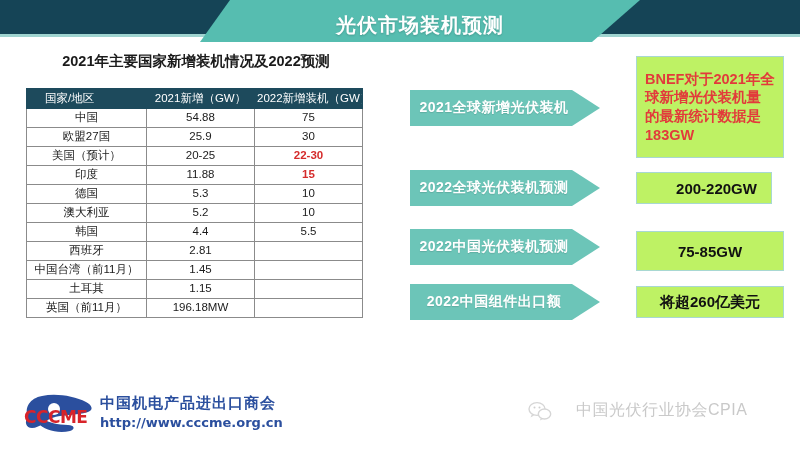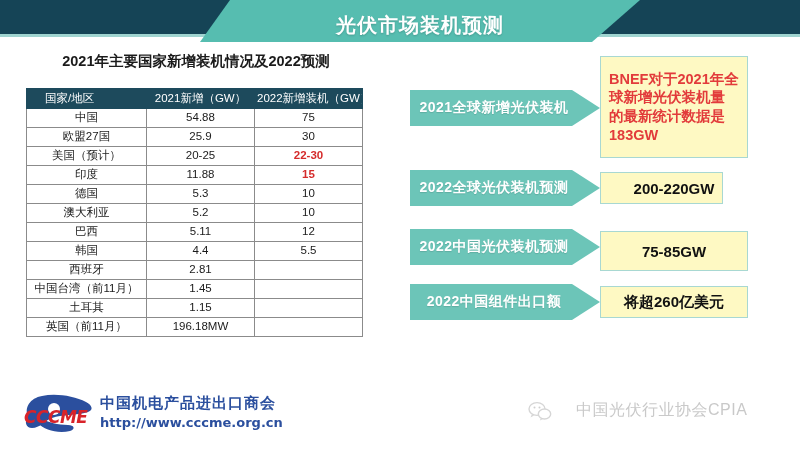--- a/index.html
+++ b/index.html
@@ -117,26 +117,27 @@
   .arrow-label {
     color: #ffffff;
     font-size: 14px;
     font-weight: bold;
     letter-spacing: 0.5px;
     text-shadow: 0 1px 1px rgba(0,0,0,0.12);
     white-space: nowrap;
   }
   .value-box {
     position: absolute;
-    background: #fef9c3;
+    background: #bef264;
     border: 1.5px solid #a8d8d2;
     box-sizing: border-box;
     display: flex;
     align-items: center;
     justify-content: center;
+    margin-left: 36px;
   }
   .value-text {
     font-size: 15px;
     font-weight: bold;
     color: #111111;
     white-space: nowrap;
   }
 
   
   .bnef-box {
@@ -147,21 +148,21 @@
     padding: 0 8px;
   }
   .bnef-text {
     color: #e23b3b;
     font-size: 14.5px;
     font-weight: bold;
     line-height: 1.28;
     text-align: left;
   }
 
-  .box-2 { left: 600px; top: 172px; width: 123px; height: 32px; padding-left: 25px; }
+  .box-2 { left: 600px; top: 172px; width: 136px; height: 32px; padding-left: 25px; }
   .box-3 { left: 600px; top: 231px; width: 148px; height: 40px; justify-content: center; }
   .box-4 { left: 600px; top: 286px; width: 148px; height: 32px; }
 
   .row-1 { top: 90px; }
   .row-2 { top: 170px; }
   .row-3 { top: 229px; }
   .row-4 { top: 284px; }
 
   
   .cccme-logo {
@@ -175,21 +176,20 @@
     width: 80px; height: 46px;
   }
   .cccme-word {
     position: absolute;
     left: 6px; top: 17px;
     color: #d8232a;
     font-size: 17px;
     font-weight: bold;
     letter-spacing: -0.5px;
     font-family: "DejaVu Sans", sans-serif;
-    font-style: italic;
   }
   .cccme-cn {
     position: absolute;
     left: 82px; top: 4px;
     color: #2b4f9e;
     font-size: 15px;
     font-weight: bold;
     letter-spacing: 1px;
   }
   .cccme-url {
@@ -261,25 +261,20 @@
         <td>德国</td>
         <td>5.3</td>
         <td>10</td>
       </tr>
       <tr>
         <td>澳大利亚</td>
         <td>5.2</td>
         <td>10</td>
       </tr>
       <tr>
-        <td>巴西</td>
-        <td>5.11</td>
-        <td>12</td>
-      </tr>
-      <tr>
         <td>韩国</td>
         <td>4.4</td>
         <td>5.5</td>
       </tr>
       <tr>
         <td>西班牙</td>
         <td>2.81</td>
         <td></td>
       </tr>
       <tr>

